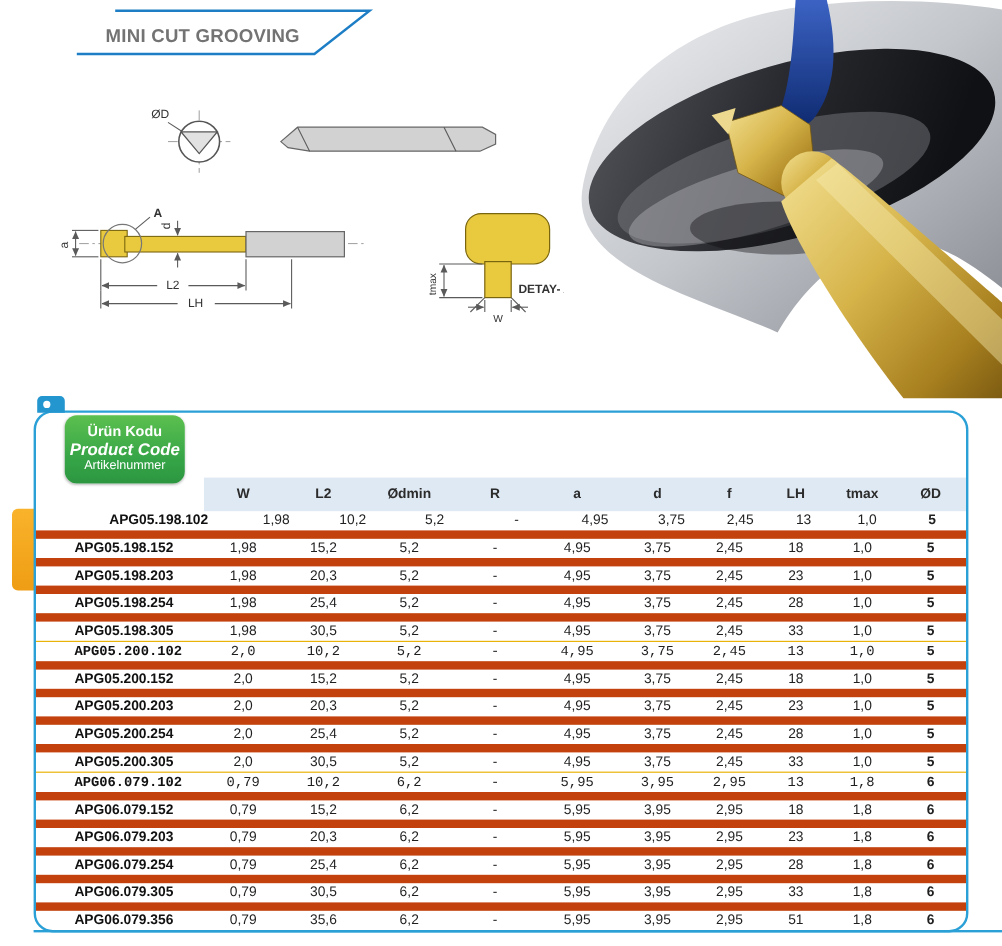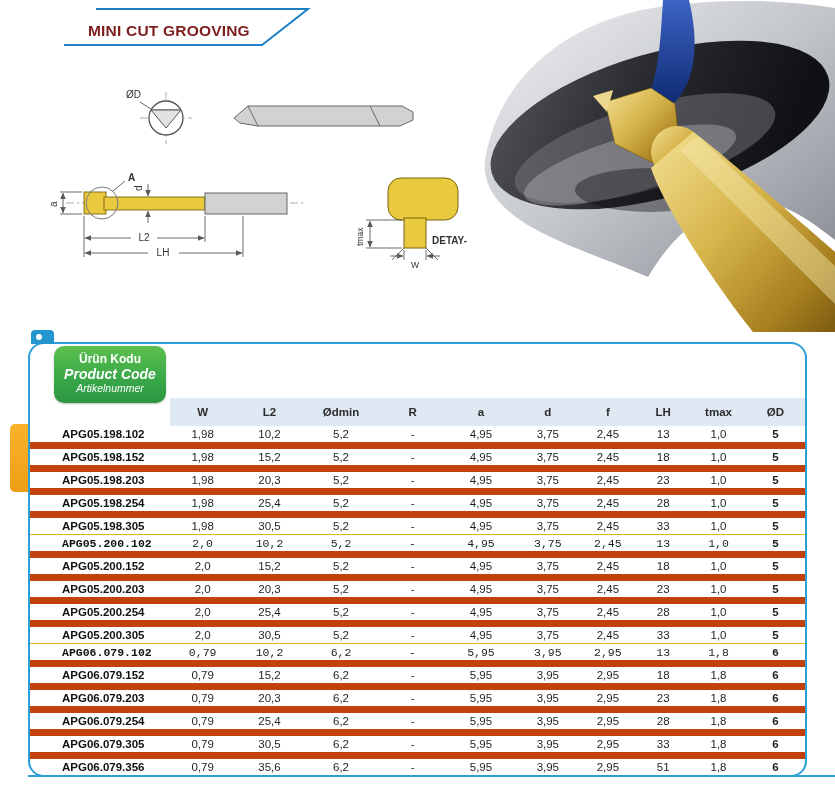--- a/index.html
+++ b/index.html
@@ -5,21 +5,21 @@
   * { box-sizing: border-box; margin: 0; padding: 0; }
   html, body { background: #fff; }
   .page {
     position: relative; width: 835px; height: 788px; overflow: hidden;
     background: #fff; font-family: "Liberation Sans", sans-serif;
   }
   
   .title-lines { position: absolute; left: 0; top: 0; }
   .page-title {
     position: absolute; left: 88px; top: 22px;
-    font-size: 15.5px; font-weight: 700; color: #7f1d1d; letter-spacing: .2px;
+    font-size: 15.5px; font-weight: 700; color: #737373; letter-spacing: .2px;
   }
   
   .drawings  { position: absolute; left: 30px; top: 60px; }
   .render3d  { position: absolute; left: 455px; top: 0; }
   svg text { font-family: "Liberation Sans", sans-serif; }
   .dline { stroke: #5a5a5a; stroke-width: .9; fill: none; }
   .cline { stroke: #9a9a9a; stroke-width: .8; fill: none; stroke-dasharray: 8 3 2 3; }
   .dtxt  { font-size: 10px; fill: #333; }
   .dtxt.small { font-size: 8.5px; }
   .dbold { font-weight: bold; }
@@ -47,41 +47,41 @@
     position: absolute; left: 131px; right: 0; top: 0; height: 54px;
     background: linear-gradient(180deg, #45b6e7 0%, #259edb 55%, #1e93d0 100%);
     border-top-right-radius: 13px; color: #fff;
     display: flex; flex-direction: column; align-items: center; justify-content: center; gap: 1px;
   }
   .dims-header .l1 { font-size: 11px; font-weight: 700; }
   .dims-header .l2 { font-size: 10.5px; font-style: italic; color: #cfe9f8; }
   .dims-header .l3 { font-size: 10px;  font-style: italic; }
 
   .green-box {
-    position: absolute; left: 24px; top: 2px; width: 112px; height: 57px;
+    position: absolute; left: 24px; top: 2px; width: 100px; height: 57px;
     border-radius: 10px; z-index: 3; text-align: center; padding-top: 6px; color: #fff;
     background: linear-gradient(180deg, #5cc04f 0%, #35a447 65%, #2c9640 100%);
     box-shadow: 0 1px 2px rgba(0,0,0,.25);
   }
   .green-box .g1 { font-size: 12px;   font-weight: 700; }
   .green-box .g2 { font-size: 14px; font-weight: 700; font-style: italic; }
-  .green-box .g3 { font-size: 10.5px; font-style: italic; }
+  .green-box .g3 { font-size: 10.5px; }
 
   .col-head {
     position: absolute; left: 140px; right: 0; top: 54px; height: 28px;
     background: #dfe9f3; display: grid; grid-template-columns: var(--colsfr); align-items: center;
   }
   .col-label { text-align: center; font-size: 11.5px; font-weight: 700; color: #2b2b2b; }
 
   .tbody { position: absolute; left: 0; right: 0; top: 82px; bottom: 0; display: flex; flex-direction: column; }
   .trow {
     flex: 1; display: grid; grid-template-columns: 140px var(--colsfr);
     align-items: center; border-top: 7px solid #c2410c;
   }
-  .trow:first-child { border-top: none; }
+  .trow:first-child { border-top: none; padding-left: 29px; }
   .trow.group-start { border-top: 1px solid #eab308; font-family: Liberation Mono, monospace; }
   .cell.code { font-size: 11.5px; font-weight: 700; color: #111; padding-left: 32px; white-space: nowrap; }
   .cell.val  { text-align: center; font-size: 11.5px; color: #1f1f1f; }
   .cell.val.od { font-weight: 700; }
 </style>
 </head>
 <body>
 
 <div class="page">
 

